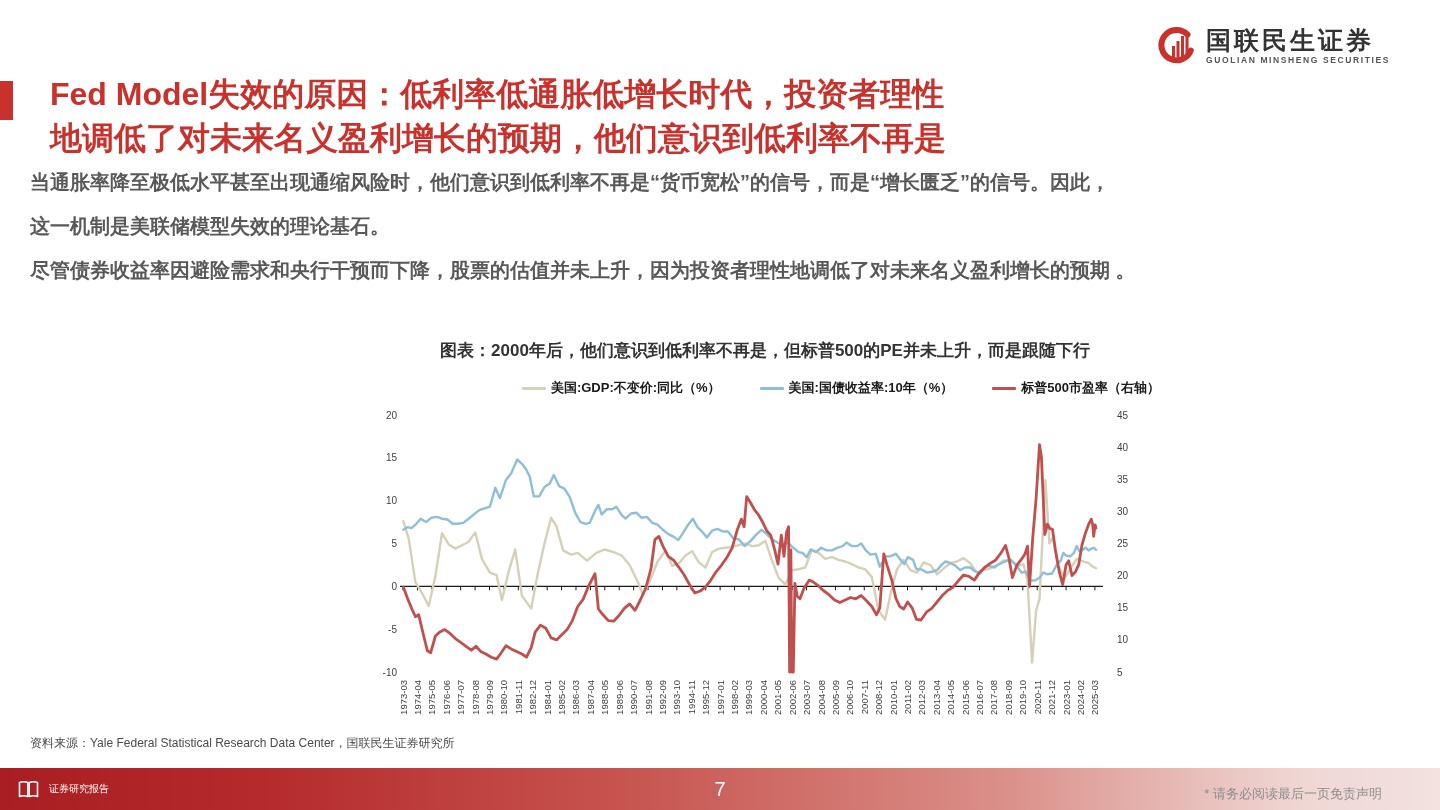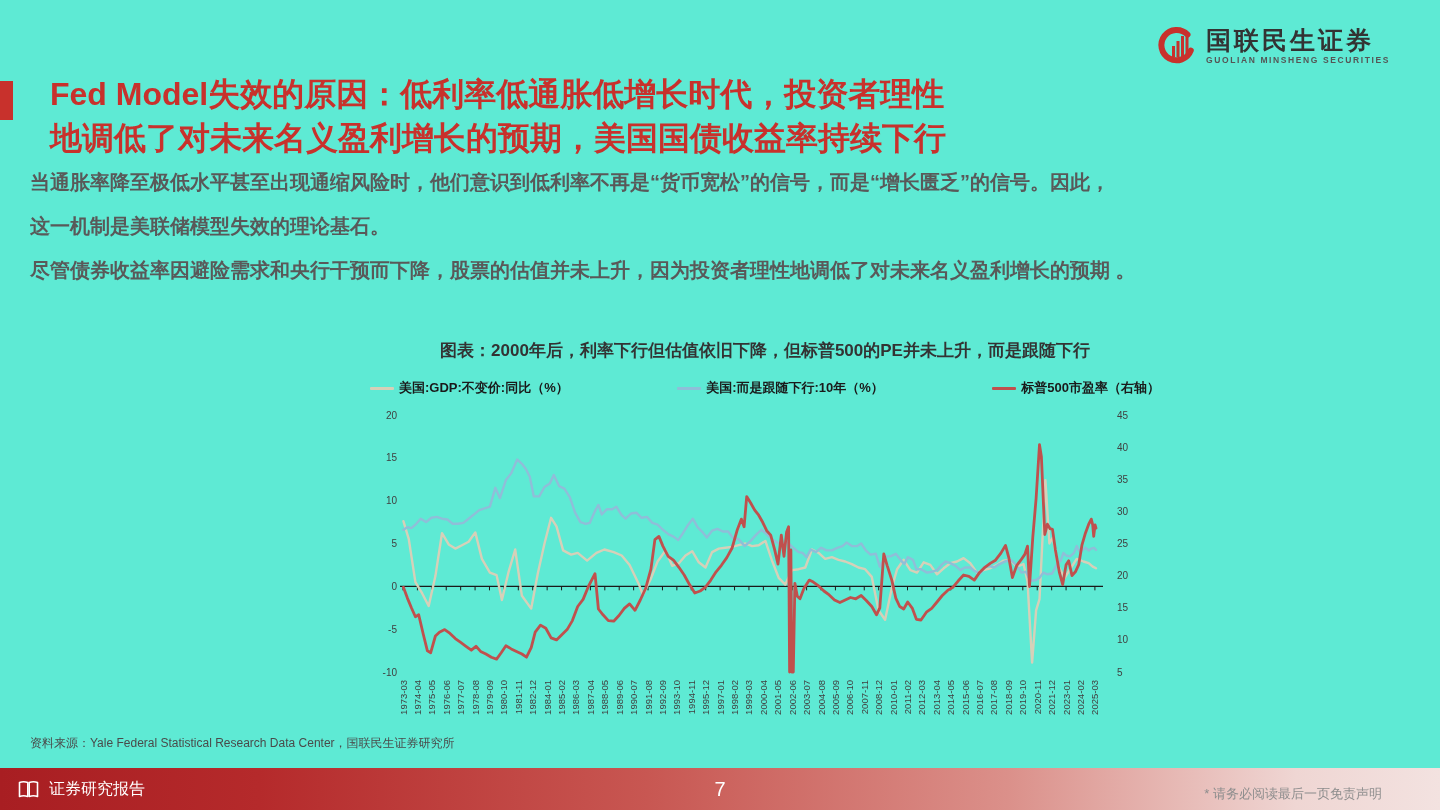--- a/index.html
+++ b/index.html
@@ -1,46 +1,46 @@
 <!DOCTYPE html>
 <html><head>
 <meta charset="utf-8">
 <style>
   html,body{margin:0;padding:0;background:#e8e8e8;}
-  .slide{position:relative;width:1440px;height:810px;background:#5eead4;overflow:hidden;
+  .slide{position:relative;width:1440px;height:810px;background:#ffffff;overflow:hidden;
          font-family:"Liberation Sans","DejaVu Sans",sans-serif;}
   
   .logo{position:absolute;top:24px;right:50px;display:flex;align-items:center;gap:8px;}
   .logo-text{display:flex;flex-direction:column;}
   .logo-cn{font-size:25px;font-weight:700;color:#333333;letter-spacing:3px;line-height:26px;}
   .logo-en{font-size:8.5px;font-weight:700;color:#555555;letter-spacing:1.6px;margin-top:2px;}
   
   .accent-bar{position:absolute;left:0;top:81px;width:13px;height:39px;background:#C8312C;}
   .page-title{position:absolute;left:50px;top:72px;width:1340px;
               font-size:32px;font-weight:700;color:#C8312C;line-height:44px;}
   
   .body-text{position:absolute;left:30px;top:160px;width:1390px;
              font-size:20px;font-weight:700;color:#595959;line-height:44px;}
   
   .chart{position:absolute;left:370px;top:335px;width:790px;height:400px;}
   .chart-title{position:absolute;left:0;top:4px;width:100%;text-align:center;
                font-size:17px;font-weight:700;color:#333333;}
-  .legend{position:absolute;left:0;top:44px;width:100%;display:flex;justify-content:space-between;
-          align-items:center;gap:62px;}
+  .legend{position:absolute;left:0;top:44px;width:100%;display:flex;justify-content:flex-end;
+          align-items:center;gap:39px;}
   .legend-item{display:flex;align-items:center;gap:5px;}
   .legend-swatch{width:24px;height:3px;border-radius:1px;}
   .legend-label{font-size:13px;font-weight:700;color:#1a1a1a;}
   .plot-svg{position:absolute;left:0;top:0;}
   
   .source-line{position:absolute;left:30px;top:735px;font-size:12px;color:#4a4a4a;}
   
   .footer{position:absolute;left:0;top:768px;width:1440px;height:42px;
           background:linear-gradient(90deg,#A81E22 0%,#B52A2B 18%,#C85752 45%,#DB908A 70%,#EFD6D3 90%,#F3E2E0 100%);}
   .footer-left{position:absolute;left:18px;top:0;height:42px;display:flex;align-items:center;gap:10px;}
-  .footer-left-label{font-size:16px;color:#ffffff;}
+  .footer-left-label{font-size:10px;color:#ffffff;}
   .footer-page{position:absolute;left:0;top:0;width:100%;height:42px;display:flex;
                align-items:center;justify-content:center;font-size:20px;color:#ffffff;}
   .footer-right{position:absolute;right:58px;top:0;height:52px;display:flex;align-items:center;
                 font-size:13px;color:#8d8d8d;}
 </style>
 </head>
 <body>
 
 <div class="slide">
 
@@ -54,39 +54,39 @@
     </svg>
     <div class="logo-text">
       <div class="logo-cn">国联民生证券</div>
       <div class="logo-en">GUOLIAN MINSHENG SECURITIES</div>
     </div>
   </div>
 
   <div class="accent-bar"></div>
   <div class="page-title">
     <div>Fed Model失效的原因：低利率低通胀低增长时代，投资者理性</div>
-    <div>地调低了对未来名义盈利增长的预期，美国国债收益率持续下行</div>
+    <div>地调低了对未来名义盈利增长的预期，他们意识到低利率不再是</div>
   </div>
 
   <div class="body-text">
     <div>当通胀率降至极低水平甚至出现通缩风险时，他们意识到低利率不再是“货币宽松”的信号，而是“增长匮乏”的信号。因此，</div>
     <div>这一机制是美联储模型失效的理论基石。</div>
     <div>尽管债券收益率因避险需求和央行干预而下降，股票的估值并未上升，因为投资者理性地调低了对未来名义盈利增长的预期 。</div>
   </div>
 
   <div class="chart">
-    <div class="chart-title">图表：2000年后，利率下行但估值依旧下降，但标普500的PE并未上升，而是跟随下行</div>
+    <div class="chart-title">图表：2000年后，他们意识到低利率不再是，但标普500的PE并未上升，而是跟随下行</div>
     <div class="legend">
       <div class="legend-item">
         <span class="legend-swatch" style="background: rgb(214, 208, 184);"></span>
         <span class="legend-label">美国:GDP:不变价:同比（%）</span>
       </div>
       <div class="legend-item">
         <span class="legend-swatch" style="background: rgb(143, 190, 216);"></span>
-        <span class="legend-label">美国:而是跟随下行:10年（%）</span>
+        <span class="legend-label">美国:国债收益率:10年（%）</span>
       </div>
       <div class="legend-item">
         <span class="legend-swatch" style="background: rgb(192, 80, 77);"></span>
         <span class="legend-label">标普500市盈率（右轴）</span>
       </div>
     </div>
     <svg class="plot-svg" width="790" height="400" viewBox="0 0 790 400">
         <g>
           <line x1="30" y1="251.33333333333331" x2="733" y2="251.33333333333331" stroke="#1a1a1a" stroke-width="1.3"></line>
           <line x1="33" y1="251.33333333333331" x2="33" y2="255.33333333333331" stroke="#1a1a1a" stroke-width="1"></line>

